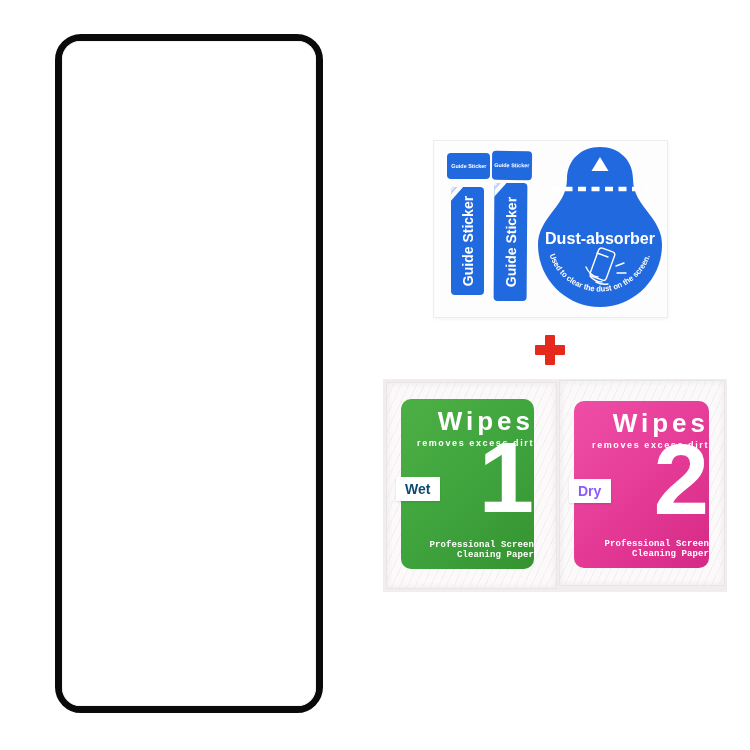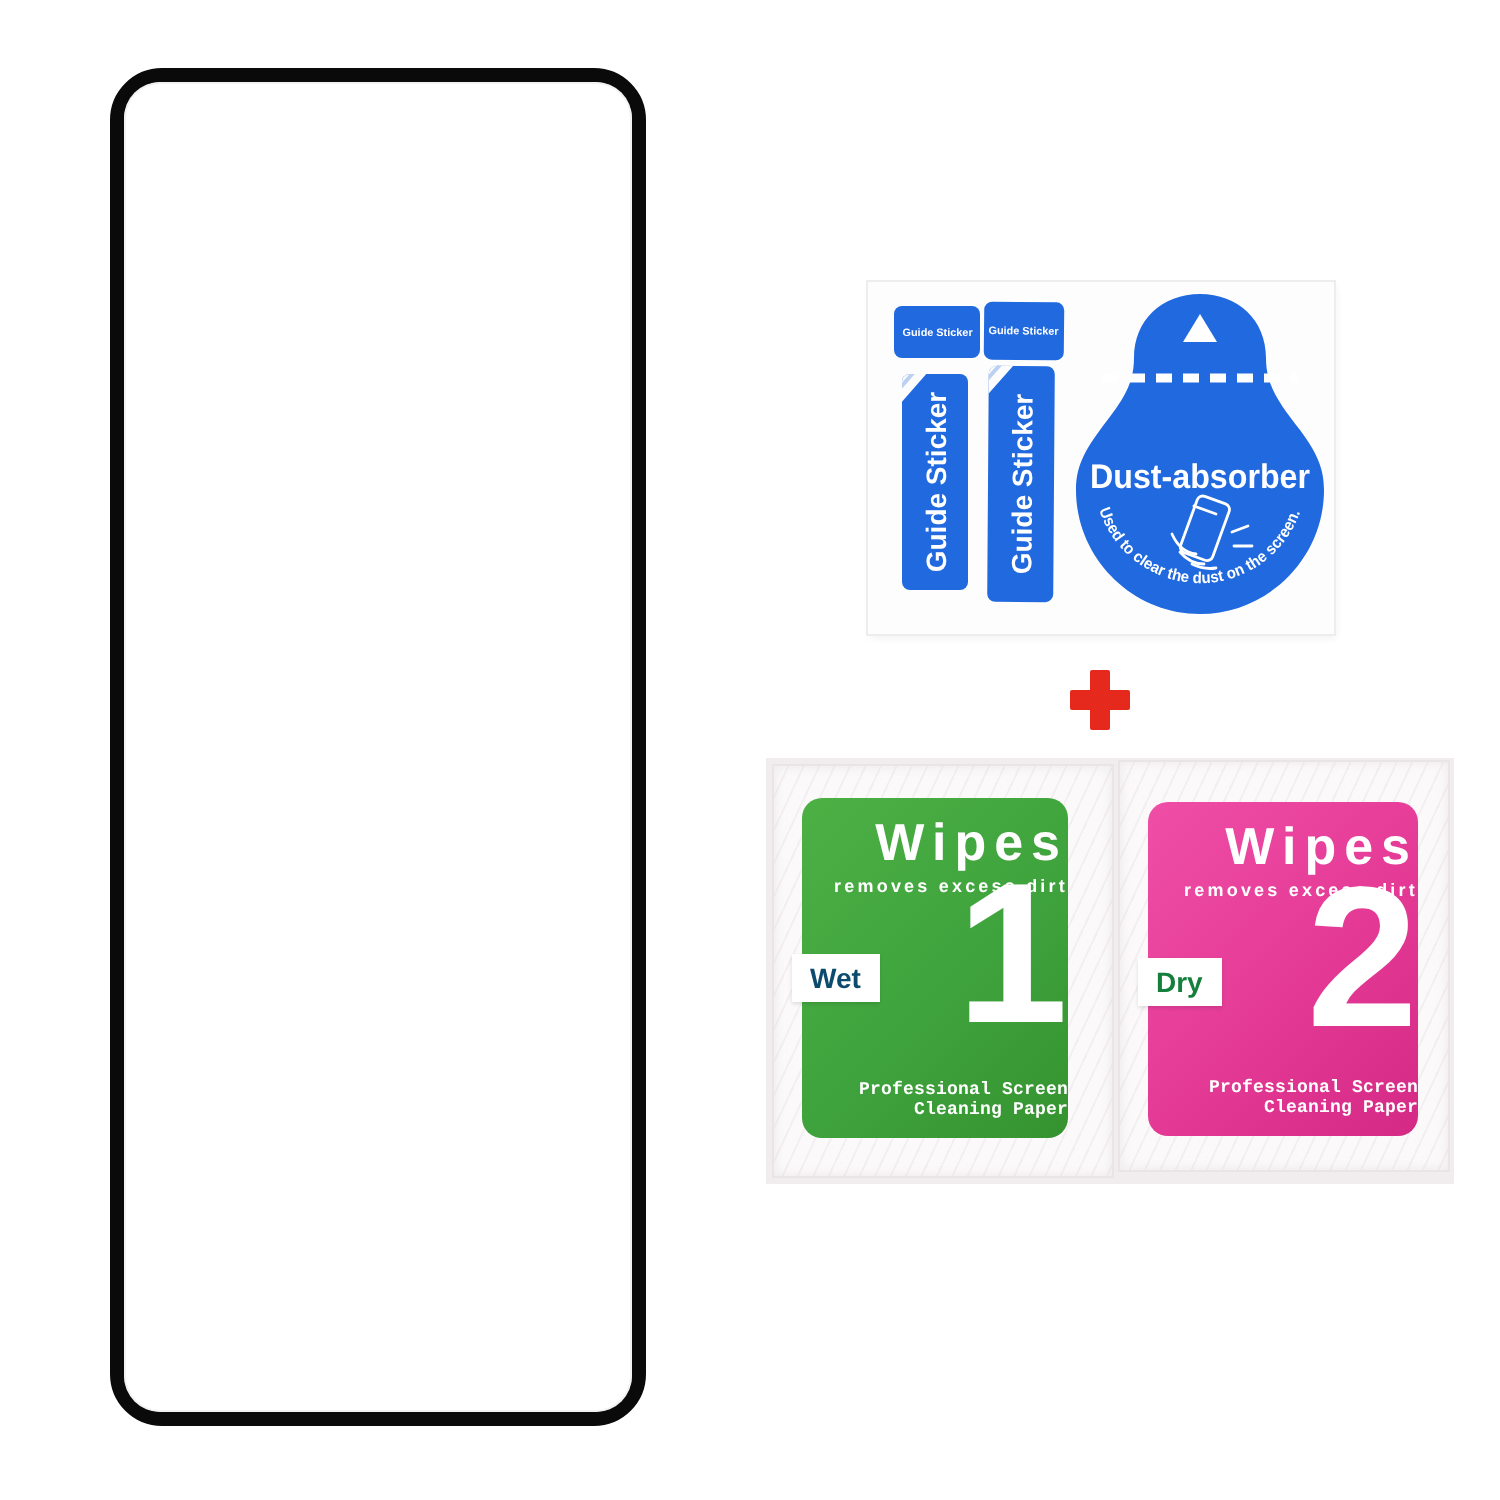--- a/index.html
+++ b/index.html
@@ -94,21 +94,21 @@
   .w-num{
     position:absolute;left:0;right:0;top:26px;padding-left:24px;
     font-size:100px;line-height:104px;font-weight:bold;
   }
   .w-tab{
     position:absolute;left:-5px;top:78px;background:#fff;
     padding:4px 10px 4px 9px;font-size:14px;font-weight:bold;
     box-shadow:0 1px 2px rgba(0,0,0,.12);
   }
   .label-wet .w-tab{color:#0c4a6e;}
-  .label-dry .w-tab{color:#15803d;}
+  .label-dry .w-tab{color:#8b5cf6;}
   .w-foot{
     position:absolute;left:0;right:0;bottom:9px;
     font-size:9px;font-weight:bold;letter-spacing:.1px;font-family:Liberation Mono, monospace;
   }
 </style>
 </head>
 <body>
 
 <div class="stage">
 

